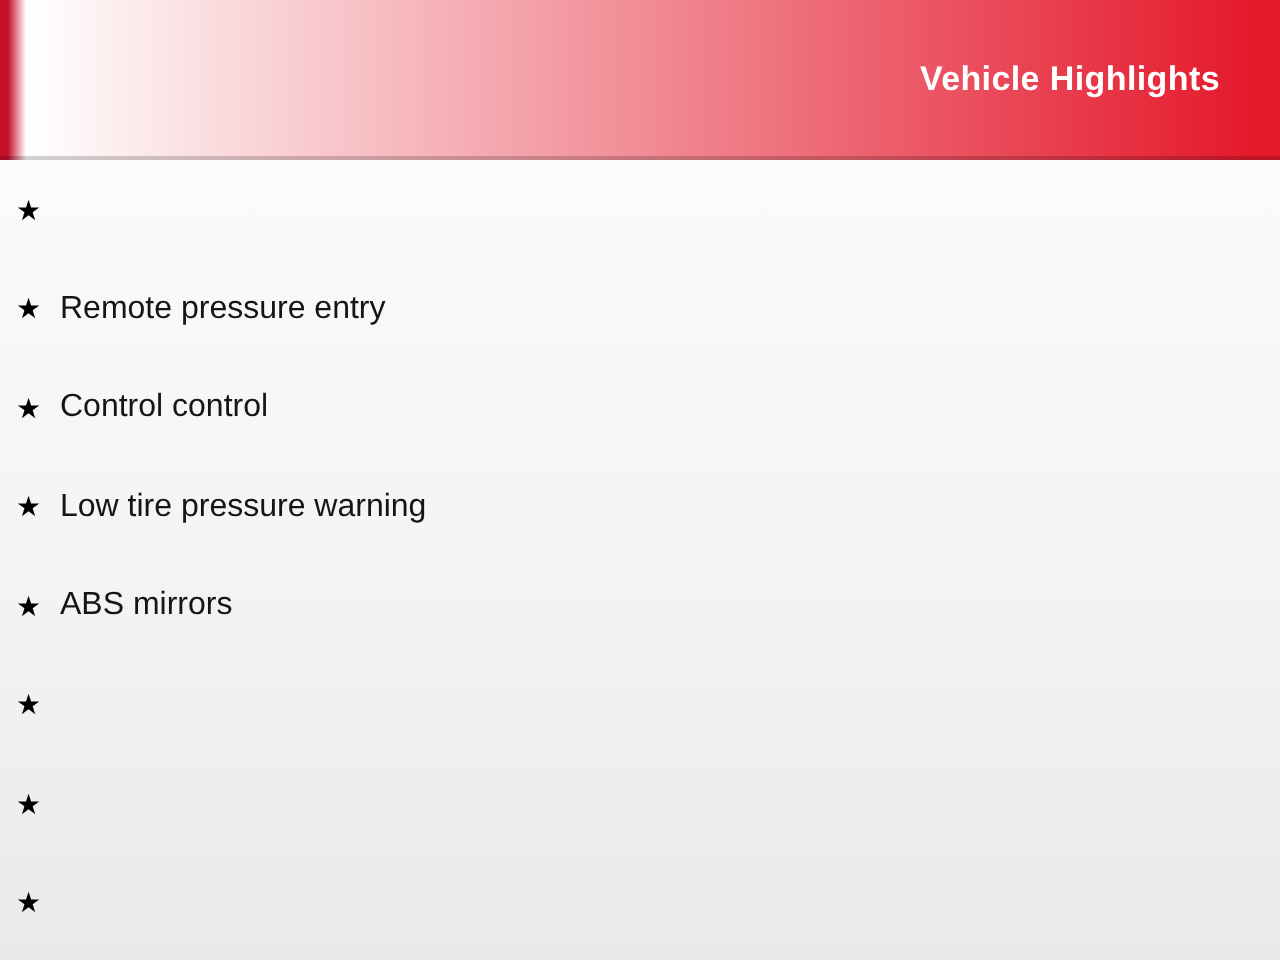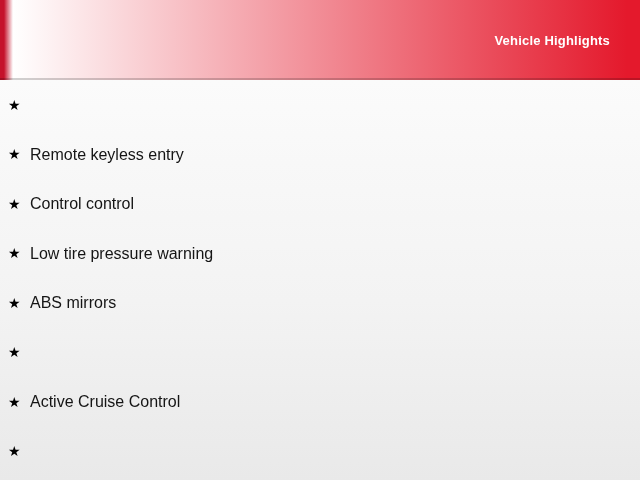--- a/index.html
+++ b/index.html
@@ -28,21 +28,21 @@
       #c5122b 0px, #c5122b 4px,
       #ffffff 13px,
       #e4192c 98%, #e4192c 100%);
     border-bottom: 2px solid rgba(0, 0, 0, 0.18);
     display: flex;
     align-items: center;
     justify-content: flex-end;
   }
   .banner-title {
     color: #ffffff;
-    font-size: 13px;
+    font-size: 17px;
     font-weight: bold;
     letter-spacing: 0.2px;
     padding-right: 30px;
     margin-top: 2px;
   }
   
   .feature-list {
     flex: 1 1 auto;
     margin: 0;
     padding: 0;
@@ -77,39 +77,38 @@
   <div class="banner">
     <div class="banner-title">Vehicle Highlights</div>
   </div>
 
   <ul class="feature-list">
     <li class="feature-item">
       <span class="star">★</span>
     </li>
     <li class="feature-item">
       <span class="star">★</span>
-      <span class="feature-label">Remote keyless entry</span>
+      <span class="feature-label">Remote pressure entry</span>
     </li>
     <li class="feature-item">
       <span class="star">★</span>
       <span class="feature-label">Control control</span>
     </li>
     <li class="feature-item">
       <span class="star">★</span>
       <span class="feature-label">Low tire pressure warning</span>
     </li>
     <li class="feature-item">
       <span class="star">★</span>
       <span class="feature-label">ABS mirrors</span>
     </li>
     <li class="feature-item">
       <span class="star">★</span>
     </li>
     <li class="feature-item">
       <span class="star">★</span>
-      <span class="feature-label">Active Cruise Control</span>
     </li>
     <li class="feature-item">
       <span class="star">★</span>
     </li>
   </ul>
 
 </div>
 
 </body></html>

